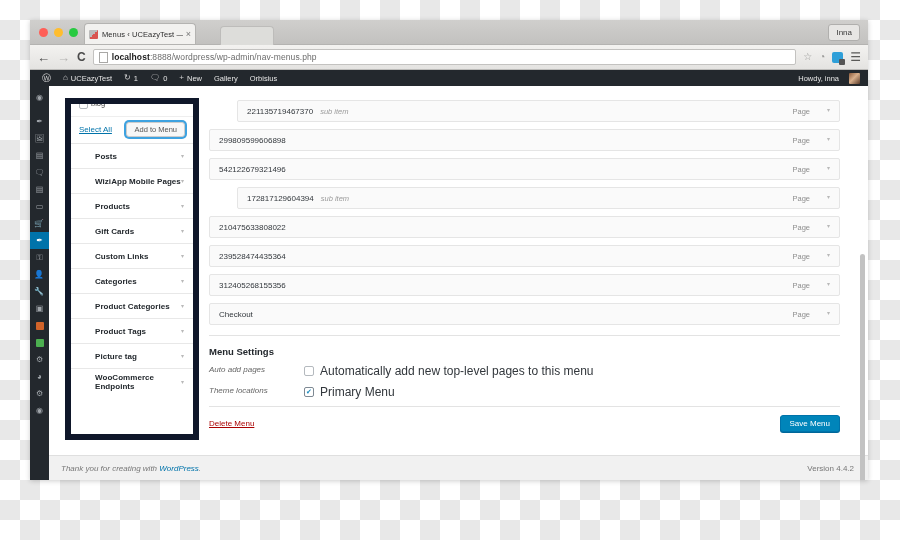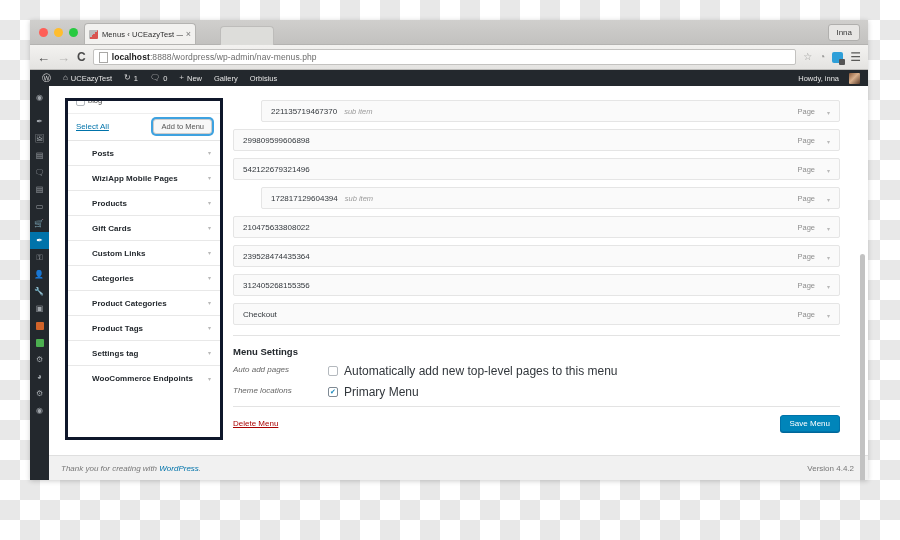--- a/index.html
+++ b/index.html
@@ -124,21 +124,21 @@
 
   
   .content{
     flex:1;position:relative;overflow:hidden;background:#f1f1f1;
   }
 
   .cols{display:flex;gap:10px;padding:6px 0 0 8px;box-sizing:border-box;}
 
   
   .accordion{
-    width:158px;flex:0 0 auto;background:#fff;border:3px solid #0f172a;
+    width:134px;flex:0 0 auto;background:#fff;border:6px solid #0f172a;
     box-sizing:border-box;
   }
   .acc-clip{
     height:12px;border-bottom:1px solid #eee;position:relative;overflow:hidden;
   }
   .acc-clip .cb{
     position:absolute;left:8px;top:-4px;width:7px;height:7px;
     border:1px solid #b4b9be;background:#fff;border-radius:2px;
   }
   .acc-clip .tx{
@@ -169,21 +169,21 @@
   }
   .menu-items{padding-top:2px;}
   .mi{
     background:#fafafa;border:1px solid #e5e5e5;
     height:22px;margin-bottom:7px;border-radius:2px;
     display:flex;align-items:center;padding:4px 9px;box-sizing:border-box;
   }
   .mi.indent{margin-left:28px;}
   .mi-title{font-size:8px;color:#32373c;}
   .mi-sub{font-size:7.5px;color:#9b9b9b;font-style:italic;margin-left:7px;}
-  .mi-right{margin-left:auto;display:flex;align-items:flex-end;gap:12px;}
+  .mi-right{margin-left:auto;display:flex;align-items:flex-start;gap:17px;}
   .mi-type{font-size:7.5px;color:#8d8d8d;}
   .mi-caret{font-size:6px;color:#b9b9b9;line-height:1;}
 
   
   .settings{
     border-top:1px solid #e3e3e3;margin-top:10px;padding-top:10px;
   }
   .settings h3{
     margin:0 0 7px 0;font-size:9.5px;color:#23282d;font-weight:700;
   }
@@ -411,21 +411,21 @@
             </div>
             <div class="acc-row">
               <span class="acc-label">Product Categories</span>
               <span class="acc-arrow">▾</span>
             </div>
             <div class="acc-row">
               <span class="acc-label">Product Tags</span>
               <span class="acc-arrow">▾</span>
             </div>
             <div class="acc-row">
-              <span class="acc-label">Settings tag</span>
+              <span class="acc-label">Picture tag</span>
               <span class="acc-arrow">▾</span>
             </div>
             <div class="acc-row">
               <span class="acc-label">WooCommerce Endpoints</span>
               <span class="acc-arrow">▾</span>
             </div>
           </div>
 
           <div class="structure">
             <div class="menu-items">

